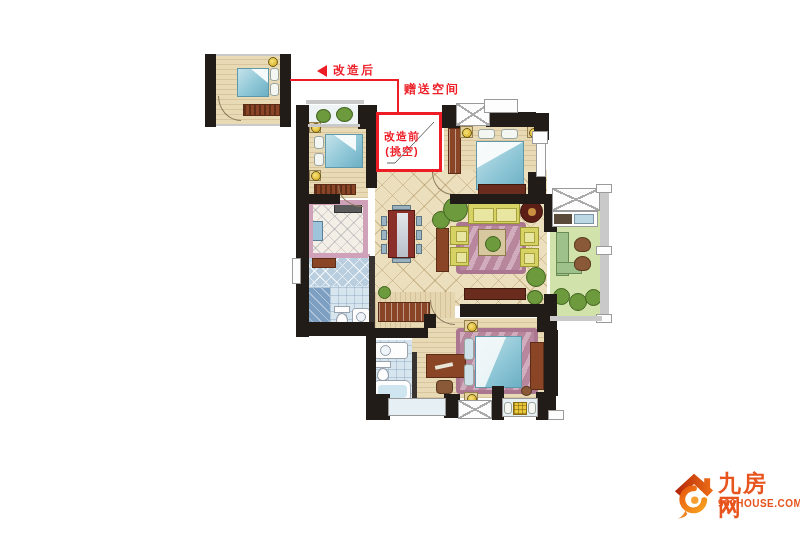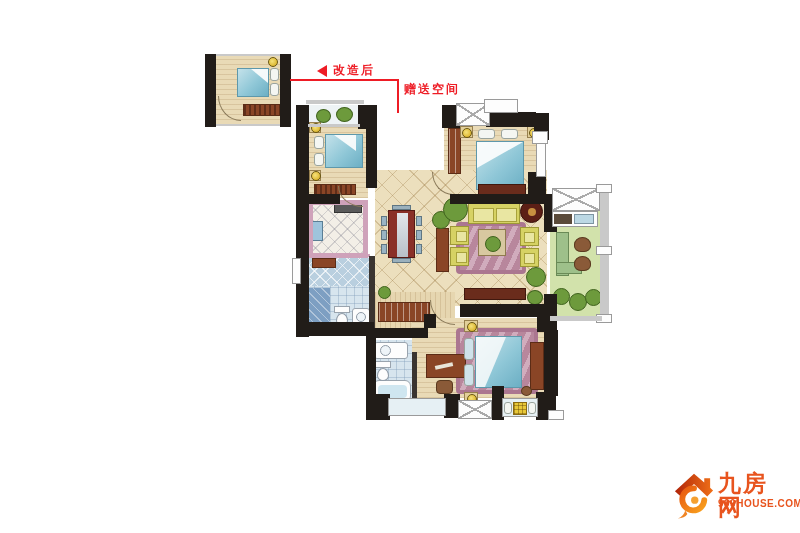--- a/index.html
+++ b/index.html
@@ -88,20 +88,29 @@
   </div>
 
   <div class="annoline" style="left:290px;top:79px;width:109px;height:2px;"></div>
   <div class="annoline" style="left:397px;top:79px;width:2px;height:34px;"></div>
   <div class="annotext" style="left:317px;top:62px;">
     <span class="tri-left"></span><span>改造后</span>
   </div>
   <div class="annotext" style="left:404px;top:81px;font-size:12px;">
     <span>赠送空间</span>
   </div>
+  <div class="voidbox">
+    <svg width="60" height="54" style="position:absolute;left:0;top:0;">
+      <polyline points="8,48 16,48 55,7" fill="none" stroke="#666" stroke-width="1"></polyline>
+    </svg>
+    <div class="voidtext">
+      <div>改造前</div>
+      <div>(挑空)</div>
+    </div>
+  </div>
 
   <div>
 
     <div class="floor balcfloor" style="left:308px;top:105px;width:52px;height:20px;"></div>
     <div class="floor wood" style="left:308px;top:125px;width:60px;height:73px;"></div>
     <div class="floor wood" style="left:444px;top:124px;width:92px;height:72px;"></div>
     <div class="floor tdiamond" style="left:375px;top:170px;width:172px;height:136px;"></div>
     <div class="floor tkitchen" style="left:310px;top:202px;width:56px;height:54px;"></div>
     <div class="floor tbluedia" style="left:306px;top:256px;width:64px;height:30px;"></div>
     <div class="floor tbath" style="left:306px;top:286px;width:64px;height:42px;"></div>

